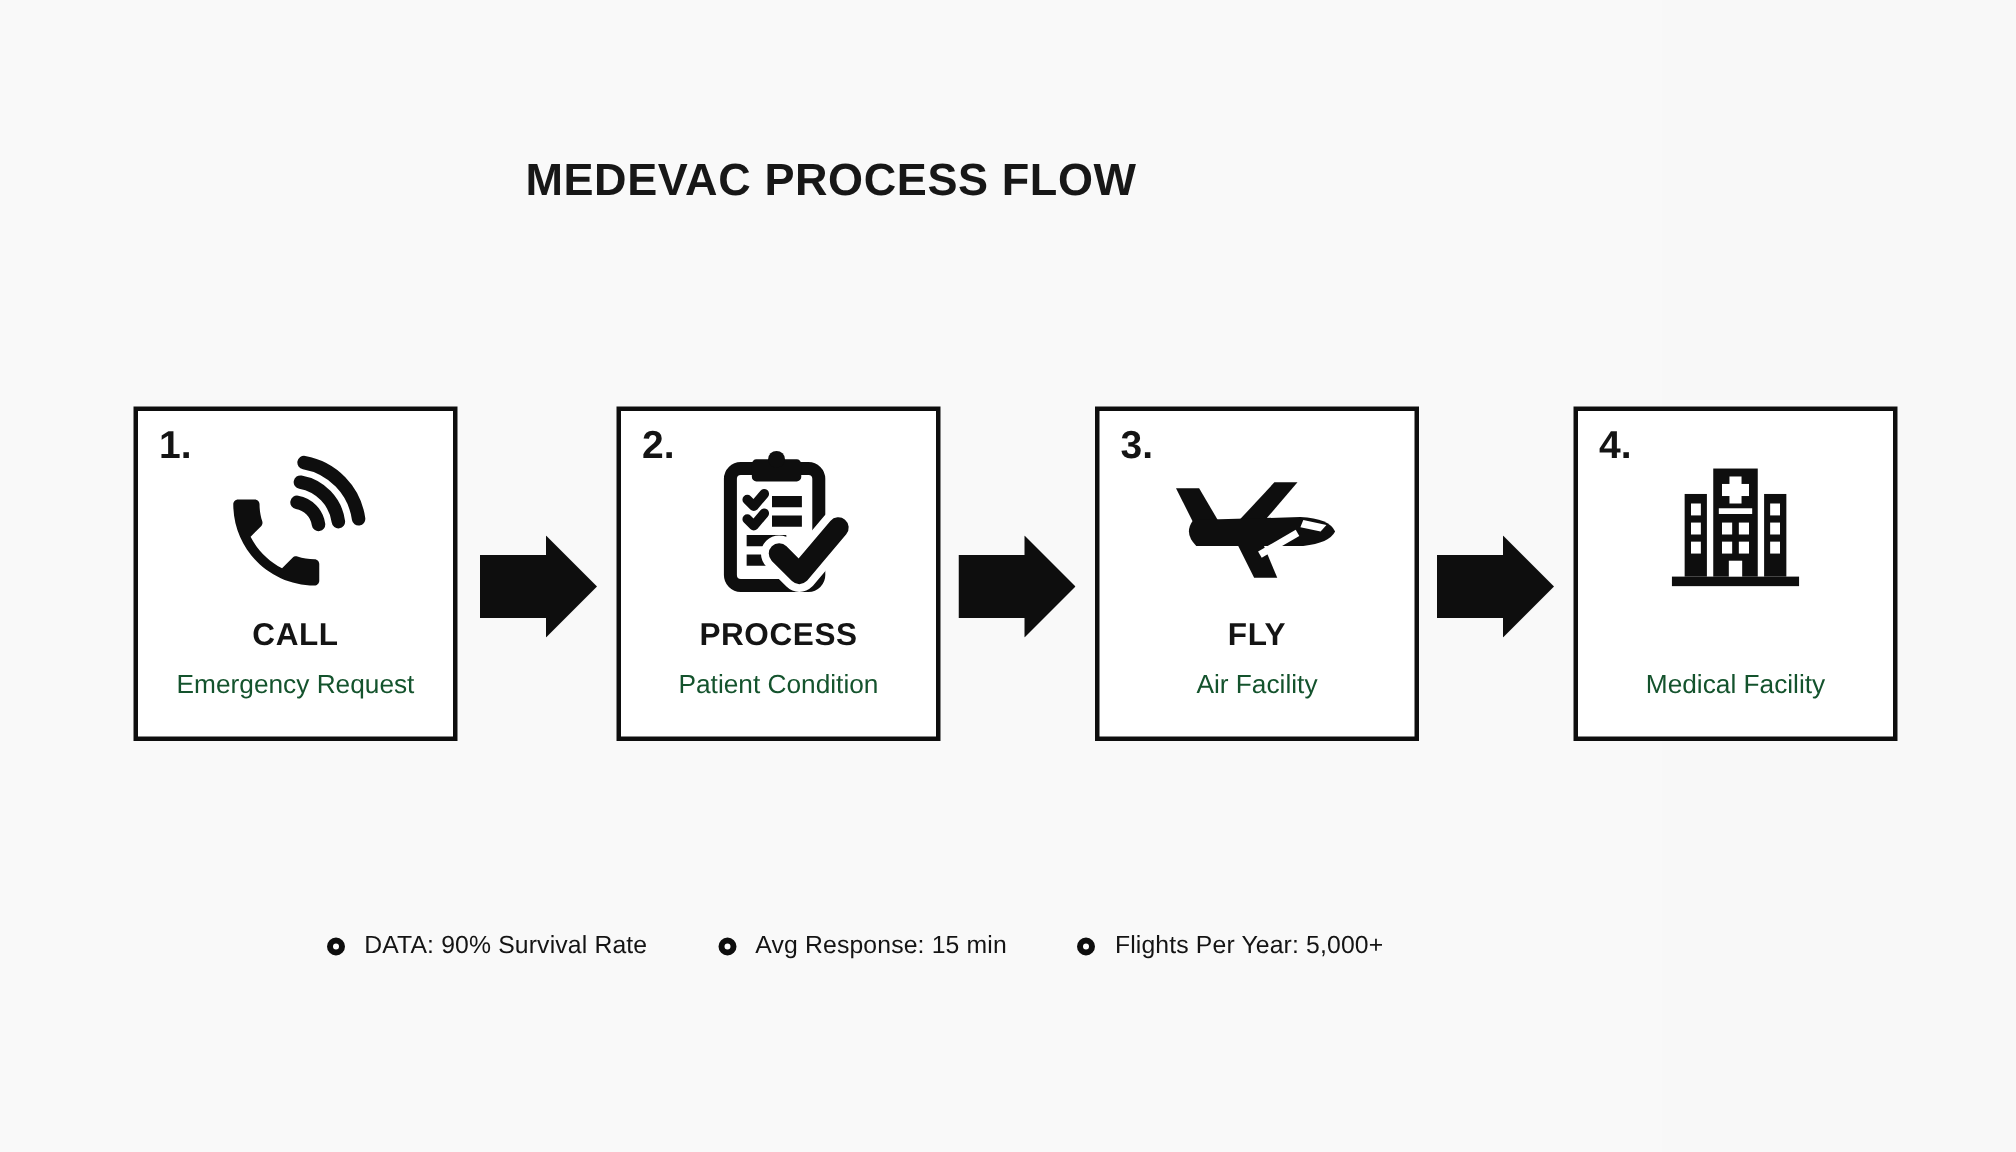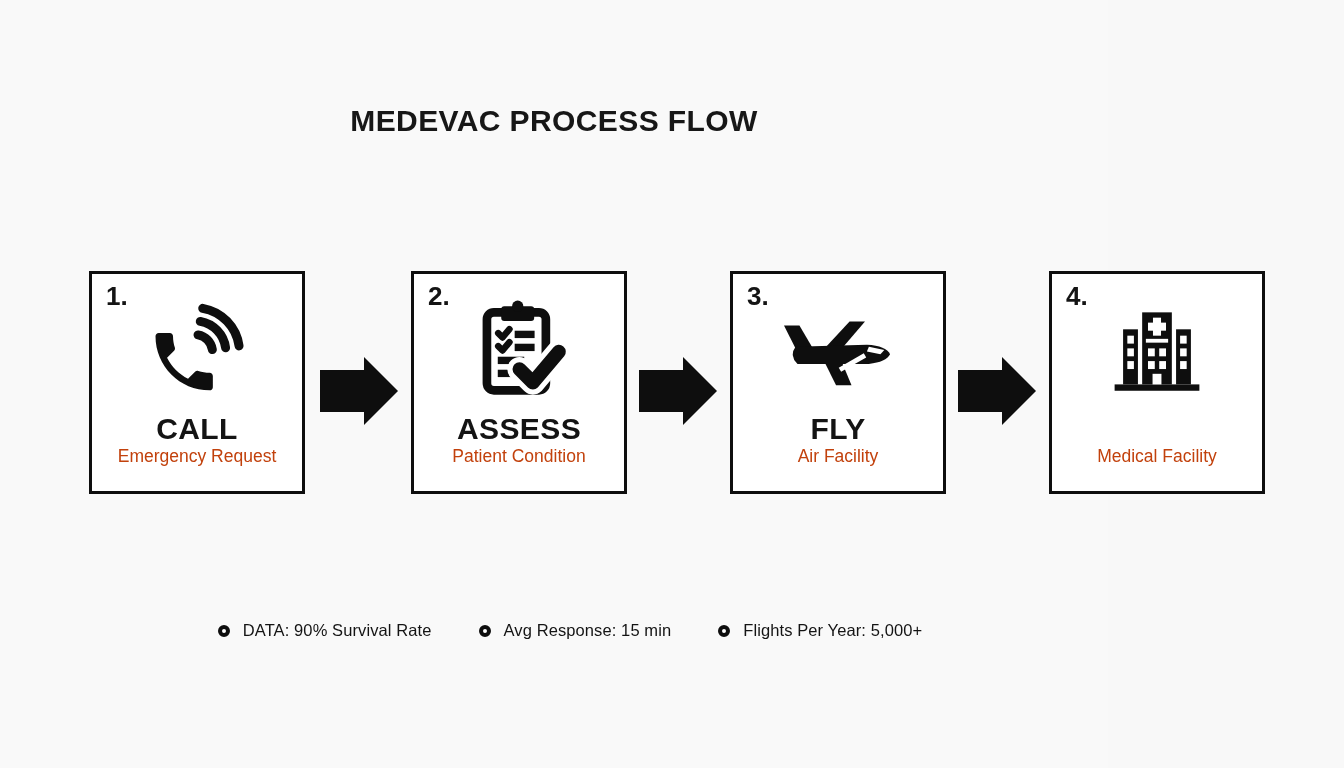--- a/index.html
+++ b/index.html
@@ -54,33 +54,33 @@
     display: flex;
     align-items: center;
     justify-content: center;
   }
   .step-label {
     position: absolute;
     top: 138px;
     left: 0;
     right: 0;
     text-align: center;
-    font-size: 30px;
+    font-size: 21px;
     font-weight: bold;
     letter-spacing: 0.4px;
     color: #141414;
   }
   .step-sublabel {
     position: absolute;
     top: 172px;
     left: 0;
     right: 0;
     text-align: center;
     font-size: 17.5px;
-    color: #c2410c;
+    color: #14532d;
   }
   .flow-arrow {
     position: absolute;
     top: 357px;
     width: 78px;
     height: 68px;
   }
   .stats-row {
     position: absolute;
     top: 621px;
@@ -150,21 +150,21 @@
         <path class="ink-stroke" stroke-width="1.5" stroke-linecap="round" stroke-linejoin="round" d="M7.2 8.1 l1 1 1.6-1.9"></path>
         <line class="ink-stroke" stroke-width="1.7" x1="11" y1="8.4" x2="15.6" y2="8.4"></line>
         <path class="ink-stroke" stroke-width="1.5" stroke-linecap="round" stroke-linejoin="round" d="M7.2 11.1 l1 1 1.6-1.9"></path>
         <line class="ink-stroke" stroke-width="1.7" x1="11" y1="11.4" x2="15.6" y2="11.4"></line>
         <line class="ink-stroke" stroke-width="1.7" x1="7.1" y1="14.4" x2="13.2" y2="14.4"></line>
         <line class="ink-stroke" stroke-width="1.7" x1="7.1" y1="17.4" x2="10.8" y2="17.4"></line>
         <path d="M12.1 16.4 l3.1 3.1 6-7.1" fill="none" stroke="#ffffff" stroke-width="5.6" stroke-linecap="round" stroke-linejoin="round"></path>
         <path d="M12.1 16.4 l3.1 3.1 6-7.1" fill="none" stroke="#0e0e0e" stroke-width="3.2" stroke-linecap="round" stroke-linejoin="round"></path>
       </svg>
     </div>
-    <div class="step-label">ASSESS</div>
+    <div class="step-label">PROCESS</div>
     <div class="step-sublabel">Patient Condition</div>
   </div>
 
   <svg class="flow-arrow" style="left:639px;" viewBox="0 0 78 68">
     <polygon class="ink" points="0,13 44,13 44,0 78,34 44,68 44,55 0,55"></polygon>
   </svg>
 
   <div class="step-box" style="left:730px;">
     <div class="step-number">3.</div>
     <div class="icon-wrap">

